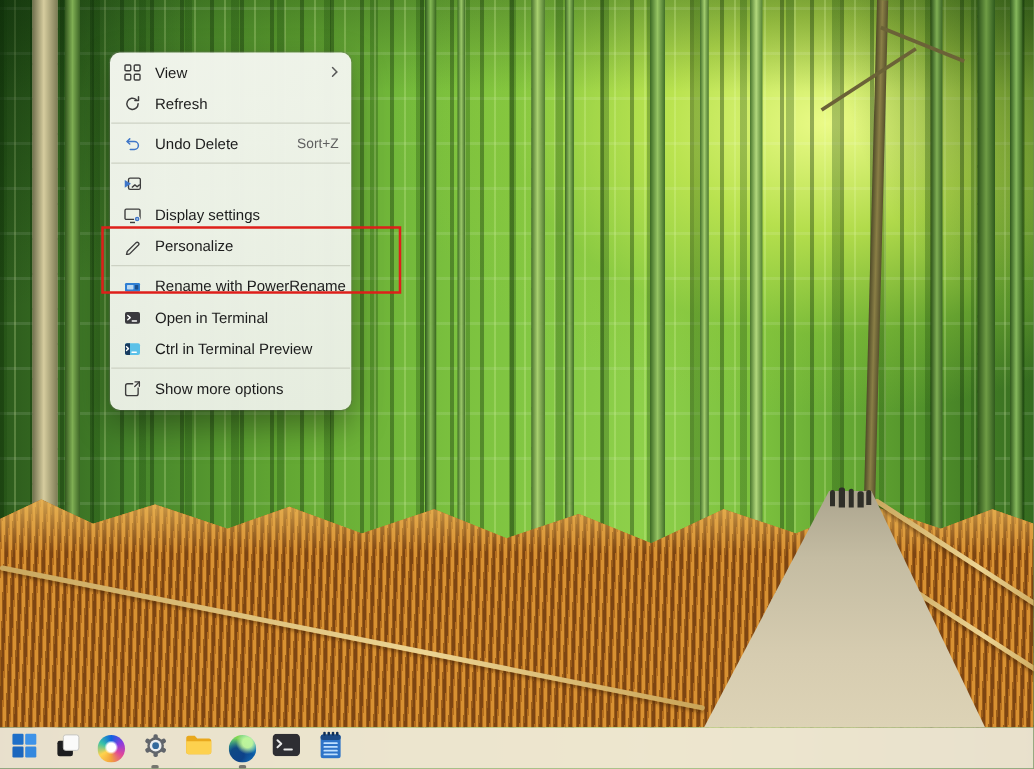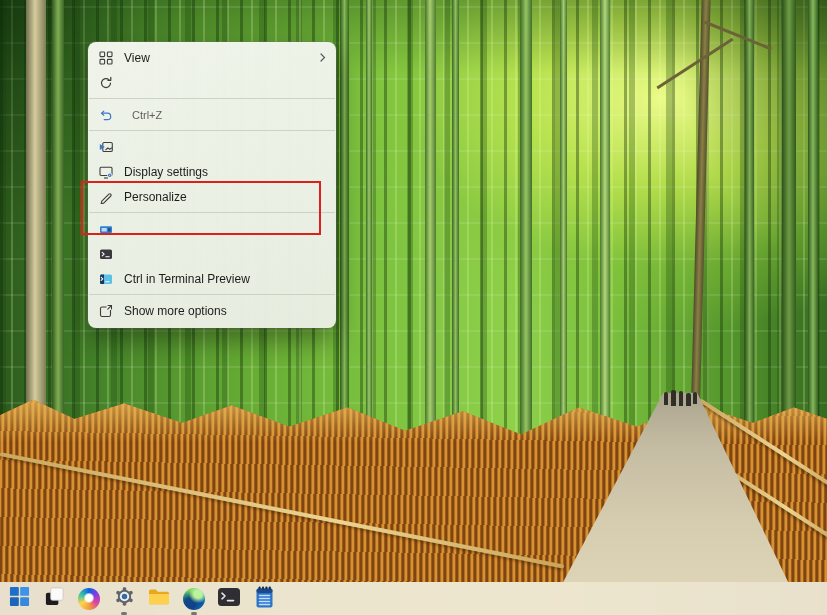--- a/index.html
+++ b/index.html
@@ -35,21 +35,21 @@
   .rail{position:absolute;height:4px;border-radius:2px;transform-origin:left center;
     background:linear-gradient(90deg,#caa85f,#ecd493 60%,#c9a458);box-shadow:0 2px 3px rgba(60,30,5,0.45);}
   .rail.left1{left:0;top:452px;width:575px;transform:rotate(11.3deg);}
   .rail.right1{left:700px;top:398px;width:165px;transform:rotate(33deg);}
   .rail.right2{left:712px;top:458px;width:150px;transform:rotate(33deg);}
   .path{position:absolute;left:0;top:388px;width:827px;height:194px;
     clip-path:polygon(80.2% 2.5%,84.3% 2.5%,95.3% 100%,68.1% 100%);
     background:linear-gradient(180deg,#a9a28c 0%,#c4bca2 30%,#d6ccb0 70%,#ddd3b6 100%);}
   .person{position:absolute;background:#2f2f28;border-radius:2px 2px 0 0;}
   
-  .menu{position:absolute;left:88px;top:42px;width:248px;padding:3px 0 5px 0;border-radius:8px;
+  .menu{position:absolute;left:88px;top:42px;width:193px;padding:3px 0 5px 0;border-radius:8px;
     background:linear-gradient(160deg, rgba(243,246,238,0.98), rgba(232,238,226,0.98));
     box-shadow:0 12px 28px rgba(0,0,0,0.38), 0 0 0 1px rgba(120,130,110,0.35);z-index:3;}
   .menu-item{height:25px;display:flex;align-items:center;padding:0 10px;font-size:12px;color:#1c1c1c;cursor:default;}
   .mi-icon{width:15px;height:15px;margin-right:11px;flex:none;display:flex;align-items:center;justify-content:center;}
   .mi-icon svg{display:block;}
   .mi-label{flex:1;white-space:nowrap;}
   .mi-right{color:#5f5f5f;font-size:11px;margin-left:8px;}
   .mi-chevron{margin-left:8px;display:flex;align-items:center;}
   .separator{height:1px;background:#cdd2c4;margin:3px 1px;}
   .highlight-box{position:absolute;left:81px;top:181px;width:236px;height:50px;
@@ -129,34 +129,36 @@
     </div>
 
 
     <div class="menu-item">
       <span class="mi-icon">
         <svg width="14" height="14" viewBox="0 0 14 14">
             <path d="M11.5 7a4.5 4.5 0 1 1-1.6-3.4" fill="none" stroke="#3d3d3d" stroke-width="1.2" stroke-linecap="round"></path>
             <polyline points="11.8,1.4 11.8,4.3 8.9,4.3" fill="none" stroke="#3d3d3d" stroke-width="1.2" stroke-linecap="round" stroke-linejoin="round"></polyline>
           </svg>
       </span>
+      <span class="mi-label">Refresh</span>
     </div>
 
     <div class="separator"></div>
 
     <div class="menu-item">
       <span class="mi-icon">
         <svg width="14" height="14" viewBox="0 0 14 14">
             <g fill="none" stroke="#3f76c8" stroke-width="1.2" stroke-linecap="round" stroke-linejoin="round">
               <path d="M4.8 3.1 2.6 5.2l2.2 2"></path>
               <path d="M2.9 5.2h5.6a3.2 3.2 0 0 1 0 6.4H5.2"></path>
             </g>
           </svg>
       </span>
-      <span class="mi-right">Ctrl+Z</span>
+      <span class="mi-label">Undo Delete</span>
+      <span class="mi-right">Sort+Z</span>
     </div>
 
 
     <div class="separator"></div>
 
 
     <div class="menu-item">
       <span class="mi-icon">
         <svg width="14" height="14" viewBox="0 0 14 14">
             <g fill="none" stroke="#3d3d3d" stroke-width="1.1" stroke-linejoin="round">
@@ -195,30 +197,32 @@
     <div class="separator"></div>
 
     <div class="menu-item">
       <span class="mi-icon">
         <svg width="14" height="14" viewBox="0 0 14 14">
             <rect x="1" y="4.3" width="12" height="6.8" rx="1" fill="#2f7fd4"></rect>
             <rect x="2.6" y="5.9" width="5.2" height="3.6" rx="0.5" fill="#bcd9f2"></rect>
             <rect x="9" y="5.9" width="2.6" height="3.6" rx="0.5" fill="#1b4f8c"></rect>
           </svg>
       </span>
+      <span class="mi-label">Rename with PowerRename</span>
     </div>
 
     <div class="menu-item">
       <span class="mi-icon">
         <svg width="14" height="14" viewBox="0 0 14 14">
             <rect x="1" y="2.5" width="12" height="9.5" rx="1.6" fill="#3a3a3e"></rect>
             <path d="M3.2 5.4l2 1.7-2 1.7" fill="none" stroke="#ffffff" stroke-width="1.1" stroke-linecap="round" stroke-linejoin="round"></path>
             <path d="M6.8 9.8h3.4" stroke="#ffffff" stroke-width="1.1" stroke-linecap="round"></path>
           </svg>
       </span>
+      <span class="mi-label">Open in Terminal</span>
     </div>
 
     <div class="menu-item">
       <span class="mi-icon">
         <svg width="14" height="14" viewBox="0 0 14 14">
             <rect x="1" y="2.5" width="12" height="9.5" rx="1.6" fill="#5bc1e8"></rect>
             <path d="M1 4.1c0-.9.7-1.6 1.6-1.6H5v9.5H2.6c-.9 0-1.6-.7-1.6-1.6z" fill="#173a5e"></path>
             <path d="M2.2 5.4l1.6 1.5-1.6 1.5" fill="none" stroke="#ffffff" stroke-width="1.1" stroke-linecap="round" stroke-linejoin="round"></path>
             <path d="M6.6 9.8h3.4" stroke="#ffffff" stroke-width="1.1" stroke-linecap="round"></path>
           </svg>

